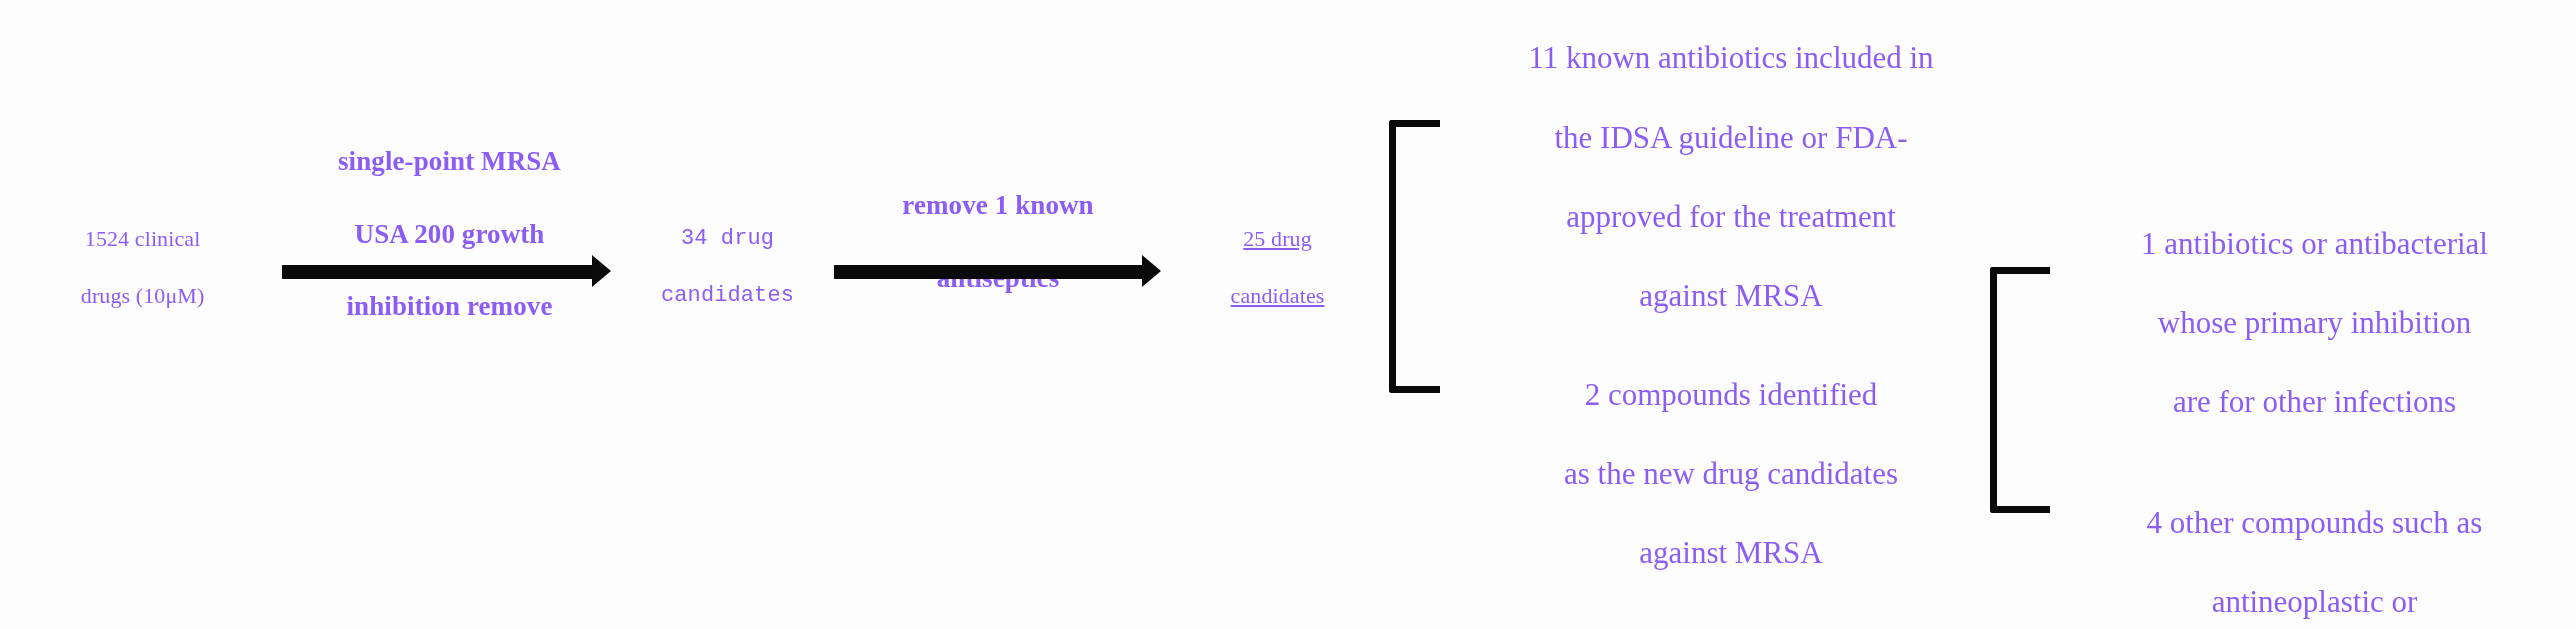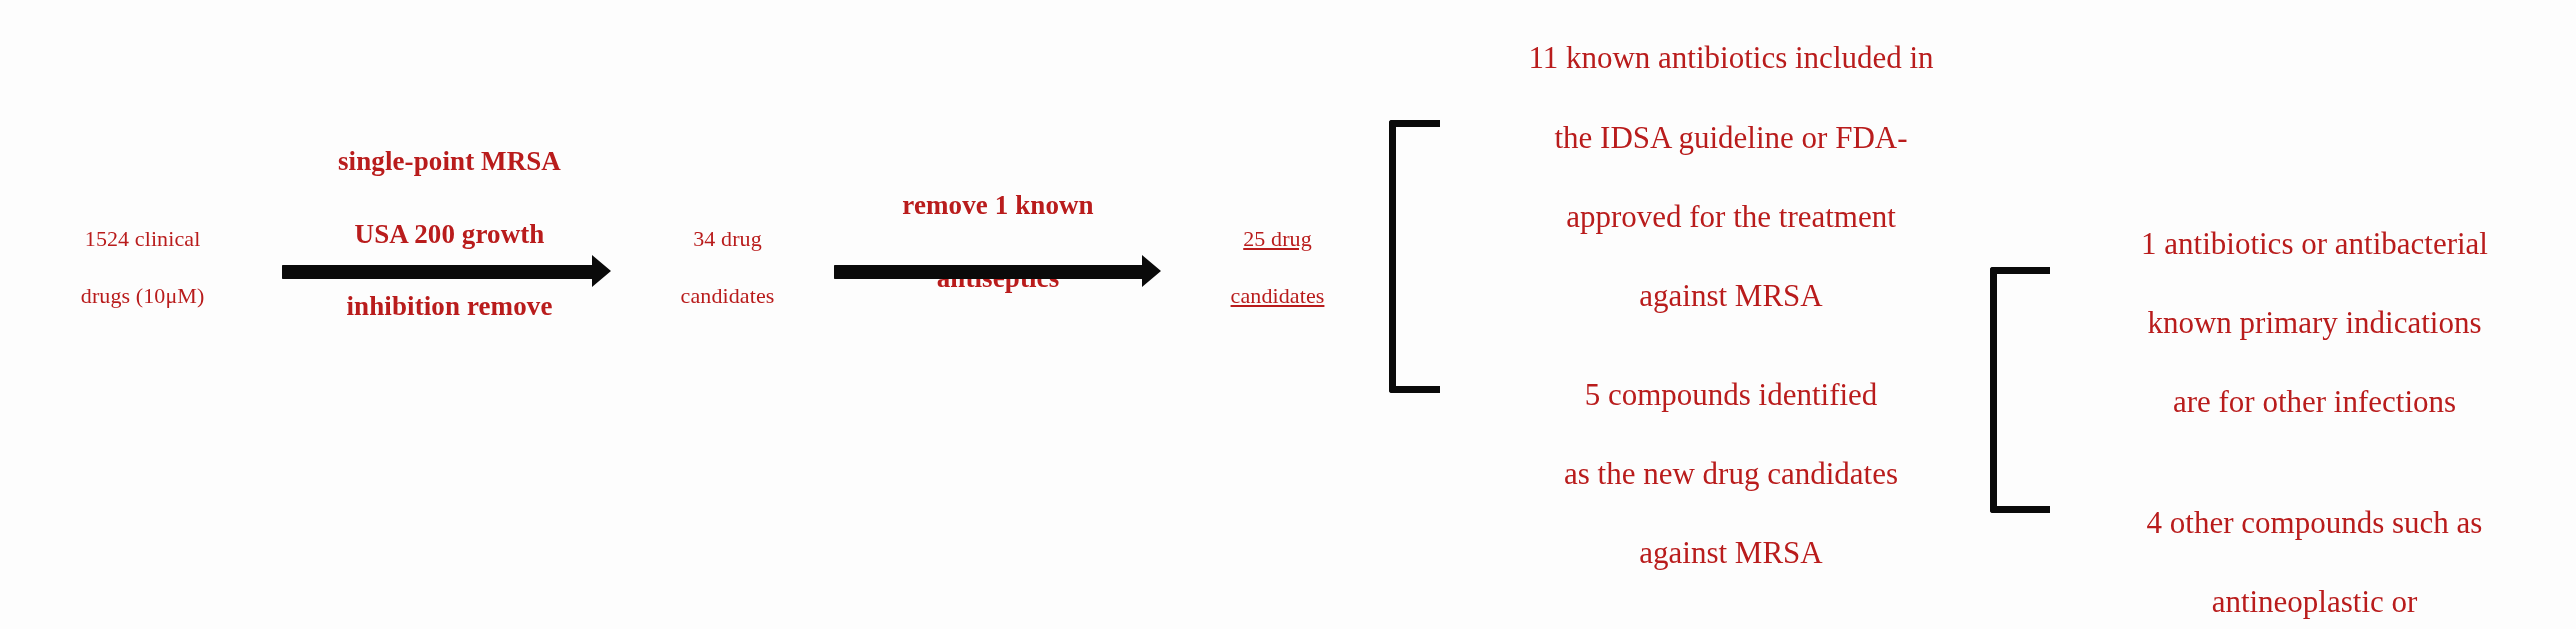--- a/index.html
+++ b/index.html
@@ -15,21 +15,21 @@
     background: #fdfdfd;
     overflow: hidden;
     font-family: "Liberation Serif", "DejaVu Serif", serif;
     color: #141414;
   }
 
   .node {
     position: absolute;
     text-align: center;
     line-height: 1.30;
-    color: #b91c1c;
+    color: #8b5cf6;
     white-space: pre-line;
   }
 
   
   .count {
     font-size: 22px;
     font-weight: 400;
     letter-spacing: 0.1px;
   }
 
@@ -97,21 +97,21 @@
     <div>single-point MRSA</div>
     <div>USA 200 growth</div>
     <div>inhibition remove</div>
   </div>
 
   <div class="arrow" style="left:282px; top:255px; width:330px;">
     <div class="shaft" style="width:312px;"></div>
     <div class="head" style="left:310px;"></div>
   </div>
 
-  <div class="node count" style="left:622px; top:196px; width:211px;">
+  <div class="node count" style="left:622px; top:196px; width:211px;font-family:Liberation Mono, monospace;">
     <div>34 drug</div>
     <div>candidates</div>
   </div>
 
   <div class="node arrow-label" style="left:834px; top:151px; width:328px;">
     <div>remove 1 known</div>
     <div>antiseptics</div>
   </div>
 
   <div class="arrow" style="left:834px; top:255px; width:328px;">
@@ -127,30 +127,30 @@
   <div class="bracket" style="left:1389px; top:120px; width:51px; height:273px;"></div>
 
   <div class="node para" style="left:1449px; top:-1.4px; width:564px;">
     <div>11 known antibiotics  included in</div>
     <div>the IDSA guideline or FDA-</div>
     <div>approved for the treatment</div>
     <div>against MRSA</div>
   </div>
 
   <div class="node para" style="left:1449px; top:335px; width:564px;">
-    <div>5 compounds identified</div>
+    <div>2 compounds identified</div>
     <div>as the new drug candidates</div>
     <div>against MRSA</div>
   </div>
 
   <div class="bracket" style="left:1990px; top:267px; width:60px; height:246px;"></div>
 
   <div class="node para" style="left:2056px; top:184px; width:517px;">
     <div>1 antibiotics or antibacterial</div>
-    <div>known primary indications</div>
+    <div>whose primary inhibition</div>
     <div>are for other infections</div>
   </div>
 
   <div class="node para" style="left:2056px; top:463px; width:517px;">
     <div>4 other compounds such as</div>
     <div>antineoplastic or</div>
     
   </div>
 
 </div>

